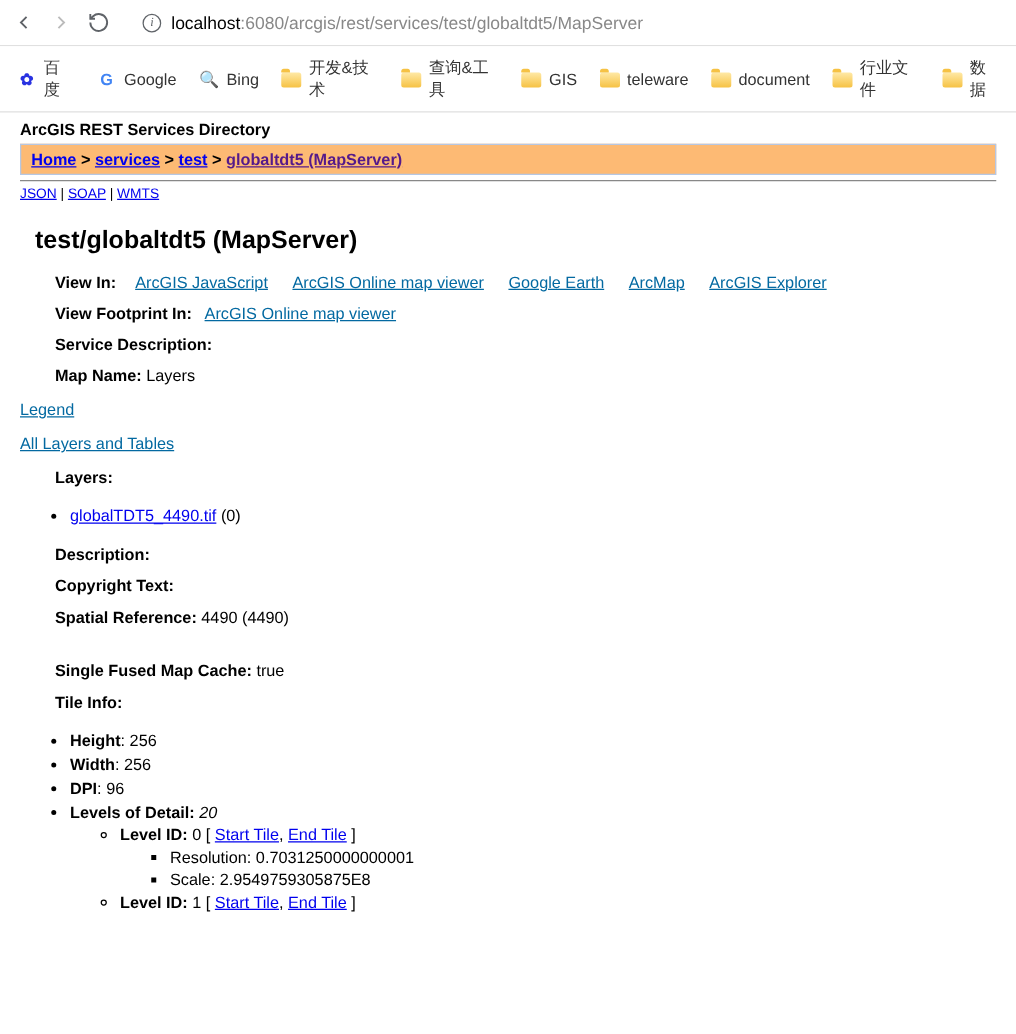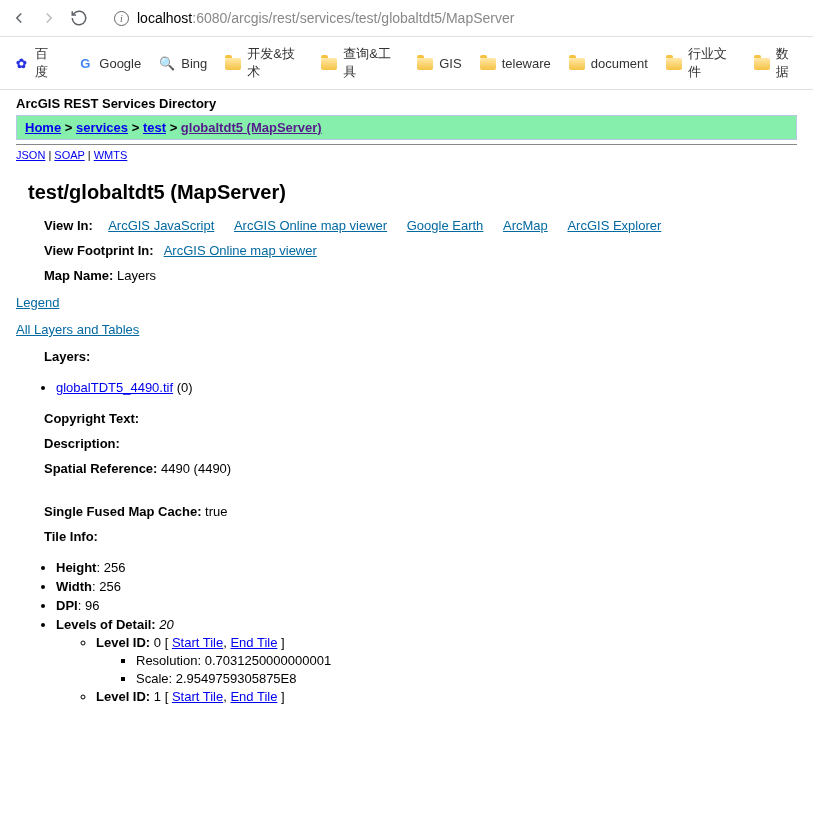--- a/index.html
+++ b/index.html
@@ -17,21 +17,21 @@
     
     .bookmarks-bar { display: flex; align-items: center; gap: 18px; padding: 8px 14px; background: #fff; border-bottom: 1px solid #e0e0e0; font-size: 13px; }
     .bookmark { display: inline-flex; align-items: center; gap: 6px; cursor: pointer; color: #333; }
     .bm-icon { width: 16px; height: 16px; display: inline-flex; align-items: center; justify-content: center; }
     .bm-folder { background: linear-gradient(#ffe9a6, #f6c244); border-radius: 2px; position: relative; width: 16px; height: 12px; margin-top: 2px; }
     .bm-folder::before { content: ""; position: absolute; top: -3px; left: 0; width: 7px; height: 3px; background: #f6c244; border-radius: 2px 2px 0 0; }
     
     
     .page { padding: 0 16px 16px 16px; }
     .directory-header { font-weight: bold; padding: 6px 0 4px 0; font-size: 13px; }
-    .breadcrumb { background: #86efac; border: 1px solid #b6c7e3; padding: 4px 8px; font-size: 13px; margin-bottom: 4px; }
+    .breadcrumb { background: #fdba74; border: 1px solid #b6c7e3; padding: 4px 8px; font-size: 13px; margin-bottom: 4px; }
     .breadcrumb a { color: #0000ee; font-weight: bold; text-decoration: underline; }
     .breadcrumb a.visited { color: #551a8b; }
     .breadcrumb .sep { font-weight: bold; }
     hr { border: none; border-top: 1px solid #888; margin: 4px 0 2px 0; }
     .format-links { font-size: 11px; padding: 2px 0 8px 0; }
     .format-links a { color: #0000ee; text-decoration: underline; }
     
     h2 { font-size: 20px; font-weight: bold; margin: 12px 0 14px 12px; }
     .row { margin: 10px 0; font-size: 13px; }
     .row b { font-weight: bold; margin-left: 28px; }
@@ -167,20 +167,23 @@
     <a href="#">Google Earth</a>
     <a href="#">ArcMap</a>
     <a href="#">ArcGIS Explorer</a>
   </div>
 
   <div class="row">
     <b>View Footprint In:</b>&nbsp;&nbsp;
     <a href="#">ArcGIS Online map viewer</a>
   </div>
 
+  <div class="row">
+    <b>Service Description:</b>
+  </div>
 
   <div class="row">
     <b>Map Name:</b>
     <span>Layers</span>
   </div>
 
   <div class="row block-link">
     <a href="#">Legend</a>
   </div>
 
@@ -193,25 +196,25 @@
   </div>
 
   <ul class="bullets">
     <li>
       <a href="#">globalTDT5_4490.tif</a>
       <span>(0)</span>
     </li>
   </ul>
 
   <div class="row">
+    <b>Description:</b>
+  </div>
+
+  <div class="row">
     <b>Copyright Text:</b>
-  </div>
-
-  <div class="row">
-    <b>Description:</b>
   </div>
 
   <div class="row">
     <b>Spatial Reference:</b>
     <span>4490  (4490)</span>
   </div>
 
   <div class="row" style="margin-top:28px;">
     <b>Single Fused Map Cache:</b>
     <span>true</span>

